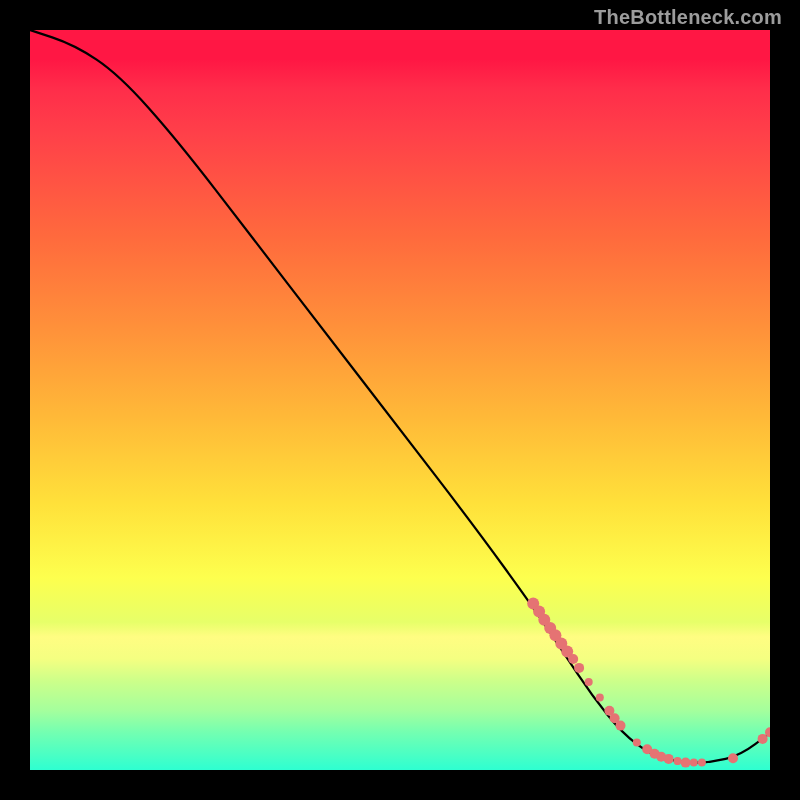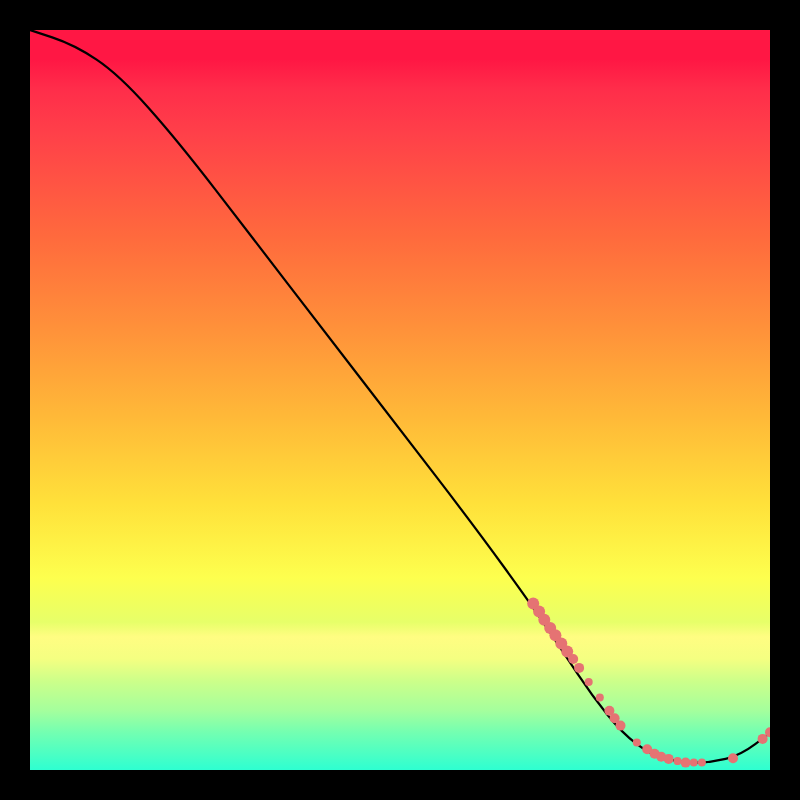--- a/index.html
+++ b/index.html
@@ -114,13 +114,14 @@
           <circle class="data-dot" cx="655.6" cy="732.6" r="5"></circle>
           <circle class="data-dot" cx="663.8" cy="732.6" r="4"></circle>
           <circle class="data-dot" cx="671.9" cy="732.6" r="4"></circle>
           <circle class="data-dot" cx="703.0" cy="728.2" r="5"></circle>
           <circle class="data-dot" cx="732.6" cy="708.9" r="5"></circle>
           <circle class="data-dot" cx="740.0" cy="702.3" r="5"></circle>
         </g>
     </svg>
   </div>
 
+  <div class="watermark">TheBottleneck.com</div>
 </div>
 
 </body></html>

